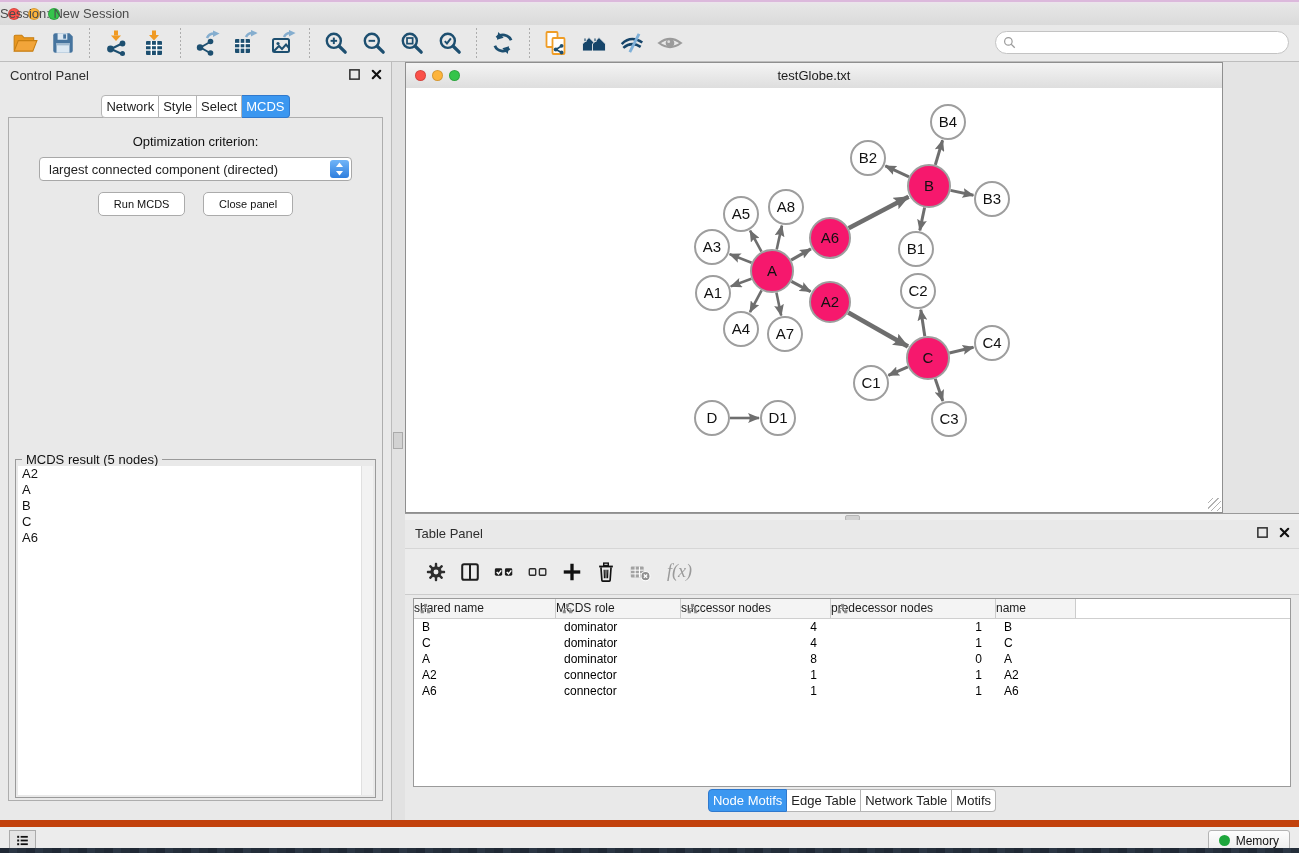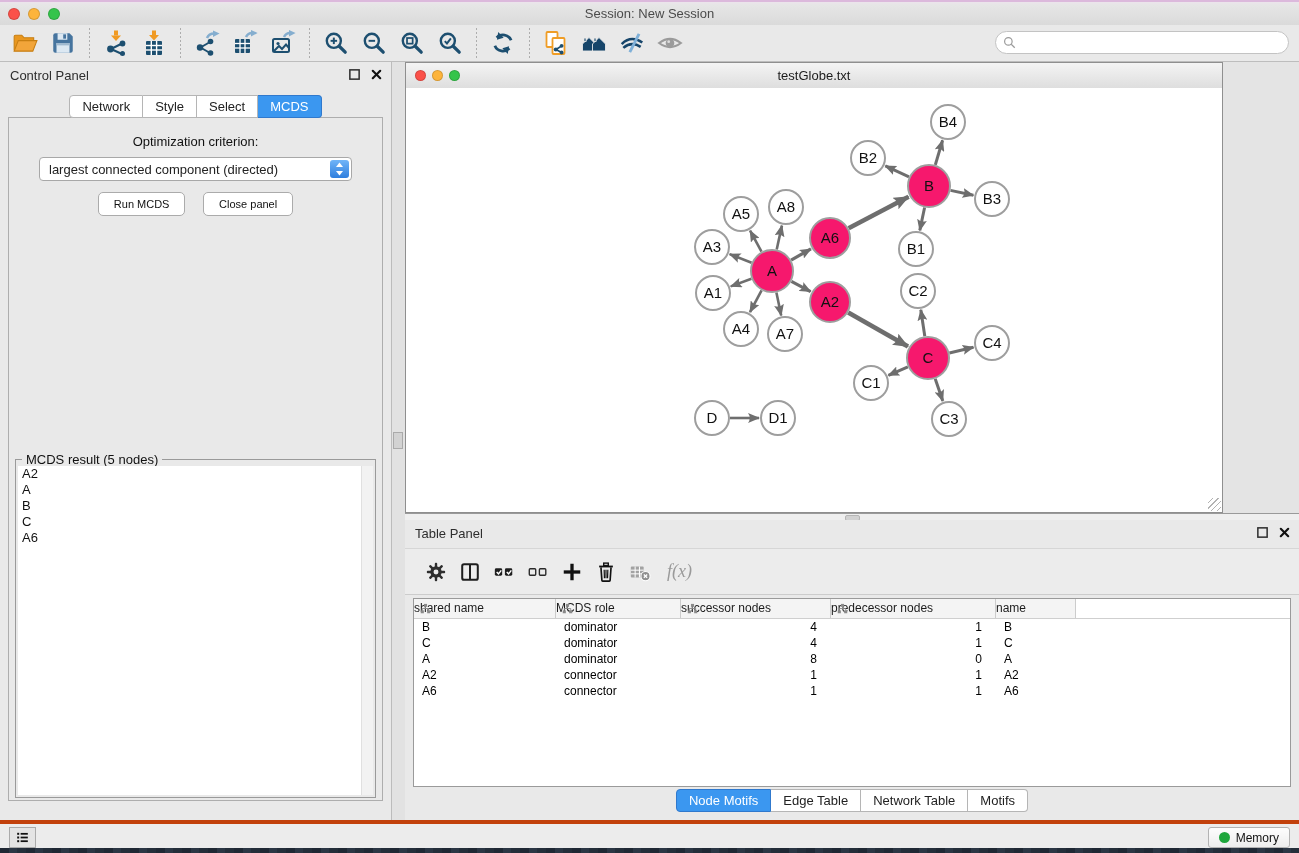--- a/index.html
+++ b/index.html
@@ -5,21 +5,21 @@
   html,body{margin:0;padding:0}
   body{width:1299px;height:853px;position:relative;overflow:hidden;
        font-family:"Liberation Sans",sans-serif;background:#e4e4e4;font-size:13px;color:#222}
   .abs{position:absolute}
   button{font-family:inherit;border:none;background:none;padding:0;margin:0;cursor:default}
 
   
   .titlebar{left:0;top:0;width:1299px;height:25px;
     background:linear-gradient(#ece4ec 0px,#e6e6e6 3px,#d9d9d9 25px);
     border-top:2px solid #dcb9dc;box-sizing:border-box}
-  .titlebar .title{position:absolute;left:0;right:0;top:4px;text-align:center;color:#4b4b4b;font-size:13px}
+  .titlebar .title{position:absolute;left:0;right:0;top:4px;color:#4b4b4b;font-size:13px}
   .lights{position:absolute;left:8px;top:6px;display:flex;gap:8px}
   .light{width:12px;height:12px;border-radius:50%;box-sizing:border-box;border:1px solid rgba(0,0,0,.15)}
   .l-red{background:#fb5149}.l-yel{background:#fdb43b}.l-grn{background:#35c44b}
 
   
   .toolbar{left:0;top:25px;width:1299px;height:37px;background:#e9e9e9;
     border-bottom:1px solid #bdbdbd;box-sizing:border-box;display:flex;align-items:center;padding-left:6px}
   .tbtn{width:34px;height:32px;display:flex;align-items:center;justify-content:center;margin:0 2px}
   .tbtn svg{width:26px;height:26px}
   .tsep{width:1px;height:30px;margin:0 7px;background-image:linear-gradient(#adadad 50%,transparent 50%);background-size:1px 4px}
@@ -29,21 +29,21 @@
   .search input{position:absolute;left:24px;top:1px;right:8px;height:19px;border:none;outline:none;
     font-size:13px;background:transparent;font-family:inherit}
 
   
   .cpanel{left:0;top:62px;width:392px;height:758px;background:#e9e9e9;border-right:1px solid #bcbcbc;box-sizing:border-box}
   .phead{position:absolute;left:0;top:0;right:0;height:26px}
   .phead .ptitle{position:absolute;left:10px;top:6px;font-size:13px;color:#2e2e2e}
   .picons{position:absolute;right:8px;top:6px;display:flex;gap:9px}
   .picons svg{width:13px;height:13px}
   .seg{display:inline-flex}
-  .seg .tab{background:#fff;border:1px solid #b5b5b5;border-left:none;padding:3px 12px;font-size:13px;color:#222;line-height:15px}
+  .seg .tab{background:#fff;border:1px solid #b5b5b5;border-left:none;padding:3px 4px;font-size:13px;color:#222;line-height:15px}
   .seg .tab:first-child{border-left:1px solid #b5b5b5;border-radius:4px 0 0 4px}
   .seg .tab:last-child{border-radius:0 4px 4px 0}
   .seg .tab.active{background:#3b97f0;border-color:#3079cd;color:#fff}
   .cp-tabs{position:absolute;left:0;right:0;top:33px;text-align:center;z-index:2}
   .cp-box{position:absolute;left:8px;right:8px;top:55px;bottom:19px;border:1px solid #adadad;background:#e9e9e9}
   .opt-label{margin-top:16px;text-align:center;font-size:13px;color:#111}
   .select{position:relative;width:313px;height:24px;margin:8px auto 0;background:#fff;border:1px solid #a8a8a8;
     border-radius:4px;box-sizing:border-box}
   .select .val{position:absolute;left:9px;top:4px;right:26px;font-size:13px;white-space:nowrap;overflow:hidden}
   .stepper{position:absolute;right:2px;top:2px;width:19px;height:18px;border-radius:3px;
@@ -88,21 +88,21 @@
   .th{position:relative;border-right:1px solid #cccccc;box-sizing:border-box;font-size:12px;color:#1c1c1c;
       text-align:left;line-height:19px}
   .th svg{position:absolute;left:6px;top:4px;width:11px;height:11px}
   .th.fill{flex:1;border-right:none;background:#fff}
   .trow{display:flex;height:16px;font-size:12px;line-height:16px;color:#000}
   .td{box-sizing:border-box;padding:0 8px;white-space:nowrap;overflow:hidden}
   .td.num{text-align:right;padding-right:14px}
   .t-tabs{position:absolute;left:0;right:0;bottom:8px;text-align:center}
 
   
-  .statusbar{left:0;top:820px;width:1299px;height:28px;background:#ececec;border-top:4px solid #c2410c;box-sizing:border-box}
+  .statusbar{left:0;top:820px;width:1299px;height:28px;background:#ececec;border-top:7px solid #c2410c;box-sizing:border-box}
   .listbtn{position:absolute;left:9px;top:3px;width:27px;height:21px;background:#e4e4e4;border:1px solid #ababab;
     display:flex;align-items:center;justify-content:center}
   .listbtn svg{width:15px;height:15px}
   .membtn{position:absolute;right:9px;top:3px;height:21px;border:1px solid #b3b3b3;border-radius:3px;
     background:linear-gradient(#fdfdfd,#ededed);display:flex;align-items:center;padding:0 10px;gap:6px;box-sizing:border-box}
   .memdot{width:11px;height:11px;border-radius:50%;background:#1ea63c}
   .memlbl{font-size:12px;color:#111}
   .desktop{left:0;top:848px;width:1299px;height:5px;
     background:repeating-linear-gradient(90deg,#1f2834 0 9px,#2b3644 9px 17px,#242e3a 17px 26px)}
 </style>

